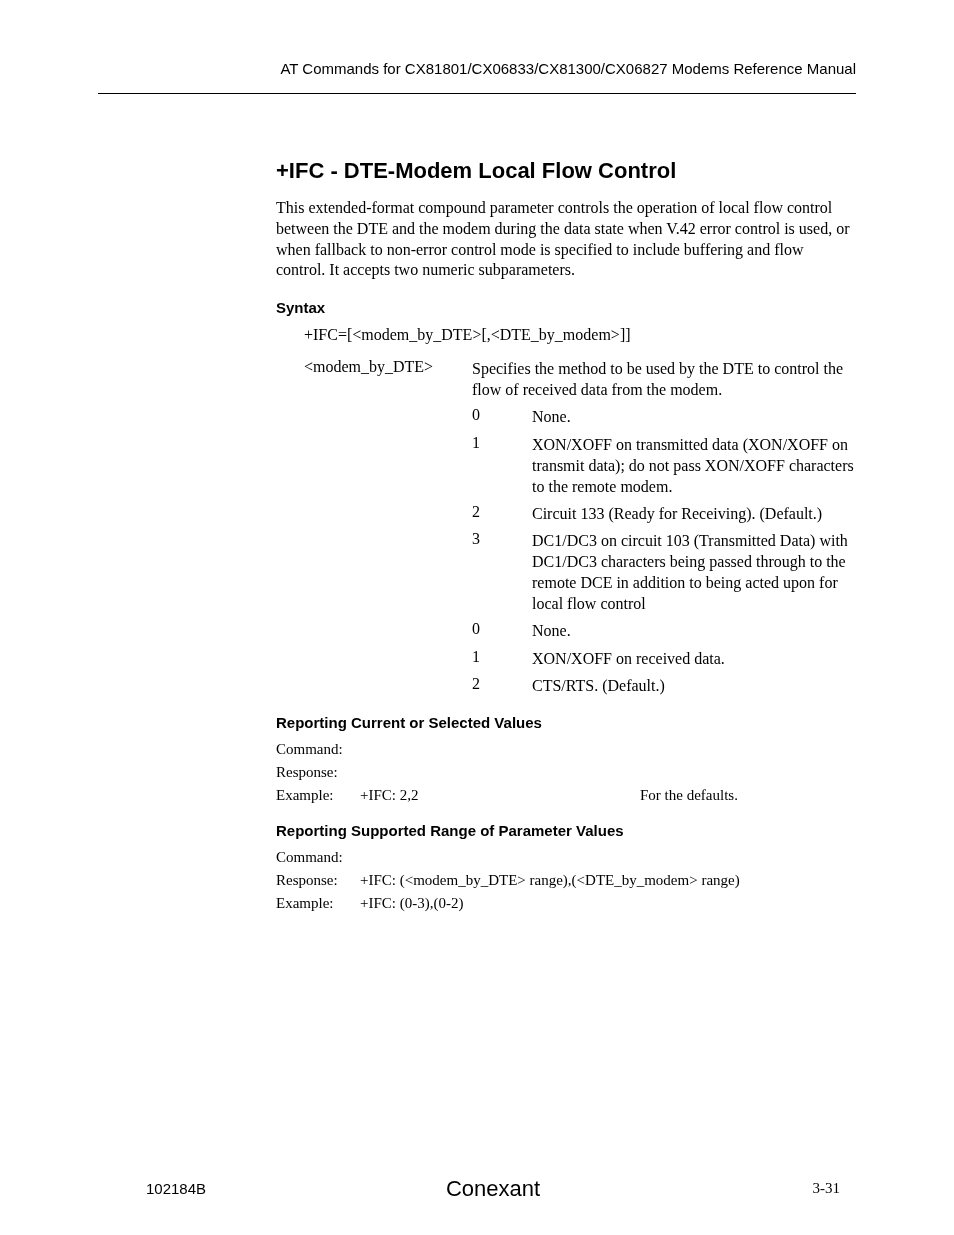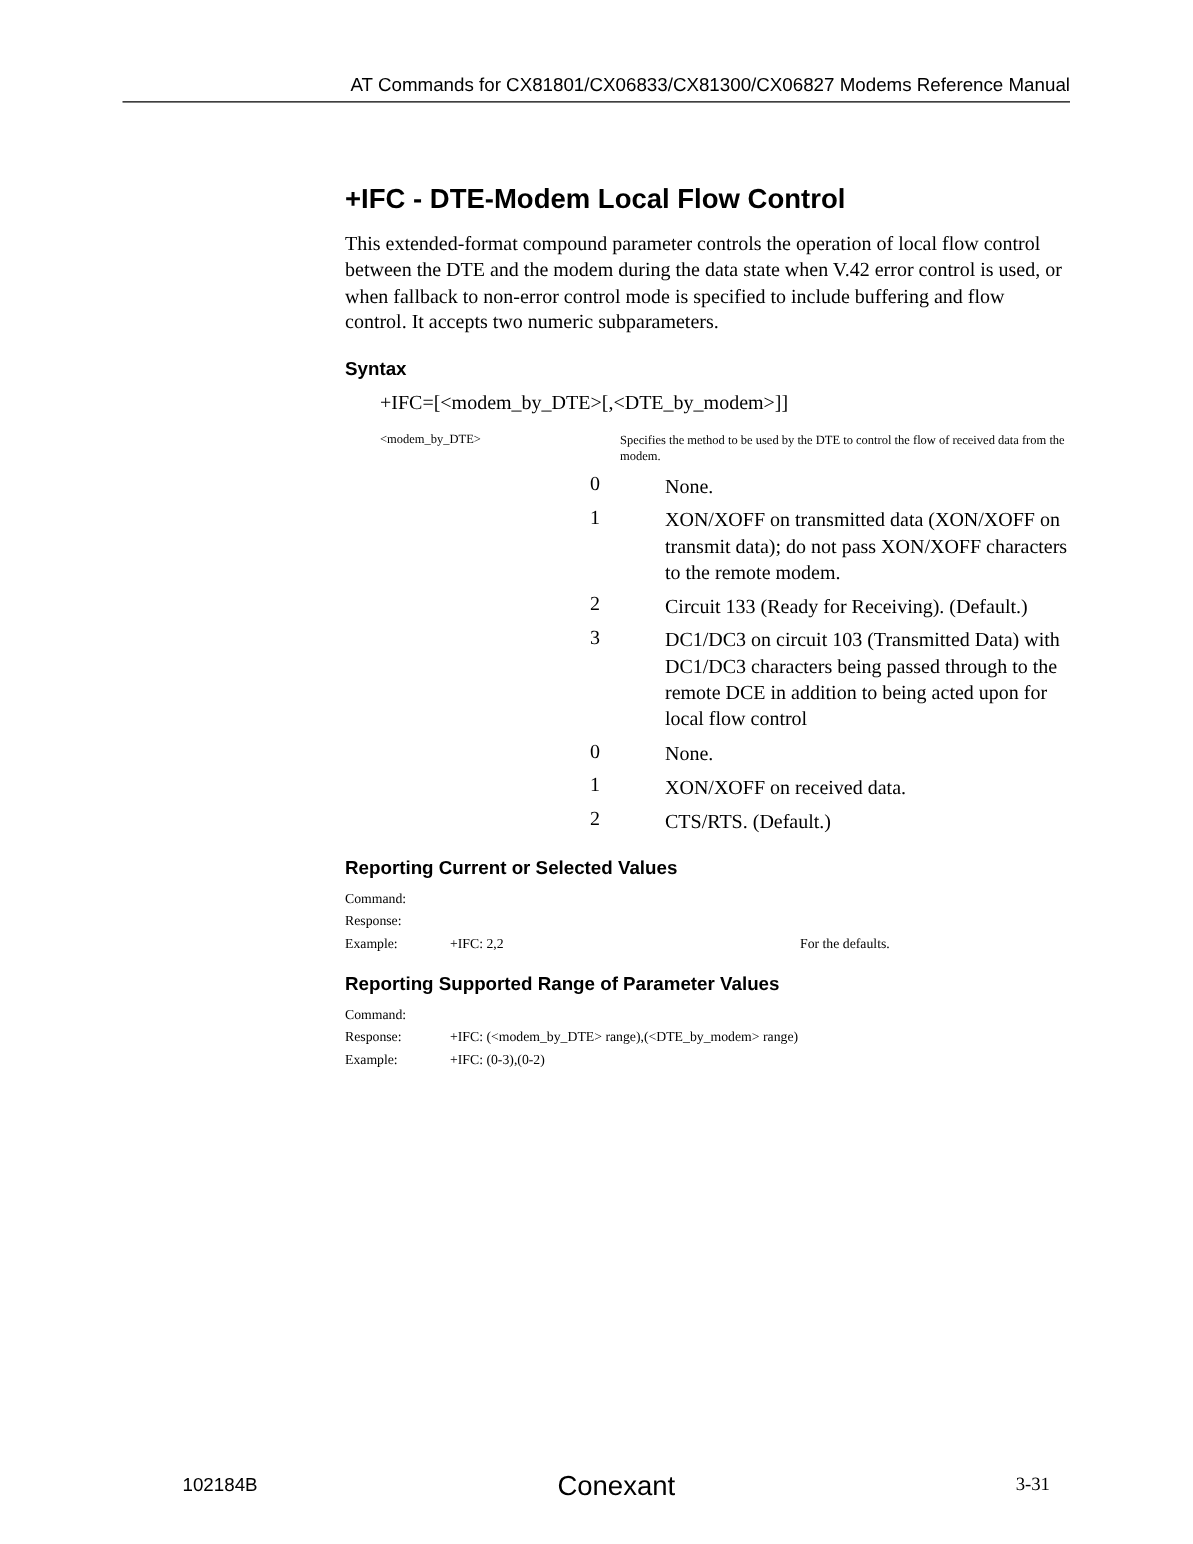--- a/index.html
+++ b/index.html
@@ -14,21 +14,21 @@
     padding: 60px 98px 40px 98px;
     box-sizing: border-box;
     min-height: 1235px;
     position: relative;
   }
   .running-header {
     font-family: Arial, Helvetica, sans-serif;
     font-size: 15px;
     text-align: right;
     border-bottom: 1.5px solid #000;
-    padding-bottom: 4px;
+    padding-bottom: 16px;
     margin-bottom: 64px;
   }
   .content {
     margin-left: 178px;
   }
   h1 {
     font-family: Arial, Helvetica, sans-serif;
     font-weight: bold;
     font-size: 22px;
     margin: 13px 0 14px 0;
@@ -44,23 +44,22 @@
     font-size: 15px;
     margin: 0 0 10px 0;
   }
   .indent1 {
     margin-left: 28px;
     font-size: 16px;
     margin-bottom: 14px;
   }
   .defrow {
     display: flex;
-    font-size: 10px;
+    font-size: 16px;
     margin-bottom: 6px;
-    gap: 24px;
   }
   .defrow .label {
     flex: 0 0 168px;
     margin-left: 28px;
   }
   .defrow .desc {
     flex: 1;
     line-height: 1.32;
   }
   .valrow {
@@ -73,21 +72,21 @@
   }
   .valrow .num {
     flex: 0 0 60px;
   }
   .valrow .desc {
     flex: 1;
     line-height: 1.32;
   }
   .kvrow {
     display: flex;
-    font-size: 11px;
+    font-size: 15px;
     margin-bottom: 6px;
     margin-left: 0;
   }
   .kvrow .k {
     flex: 0 0 84px;
   }
   .kvrow .v {
     flex: 1;
   }
   .kvrow .v2 {

